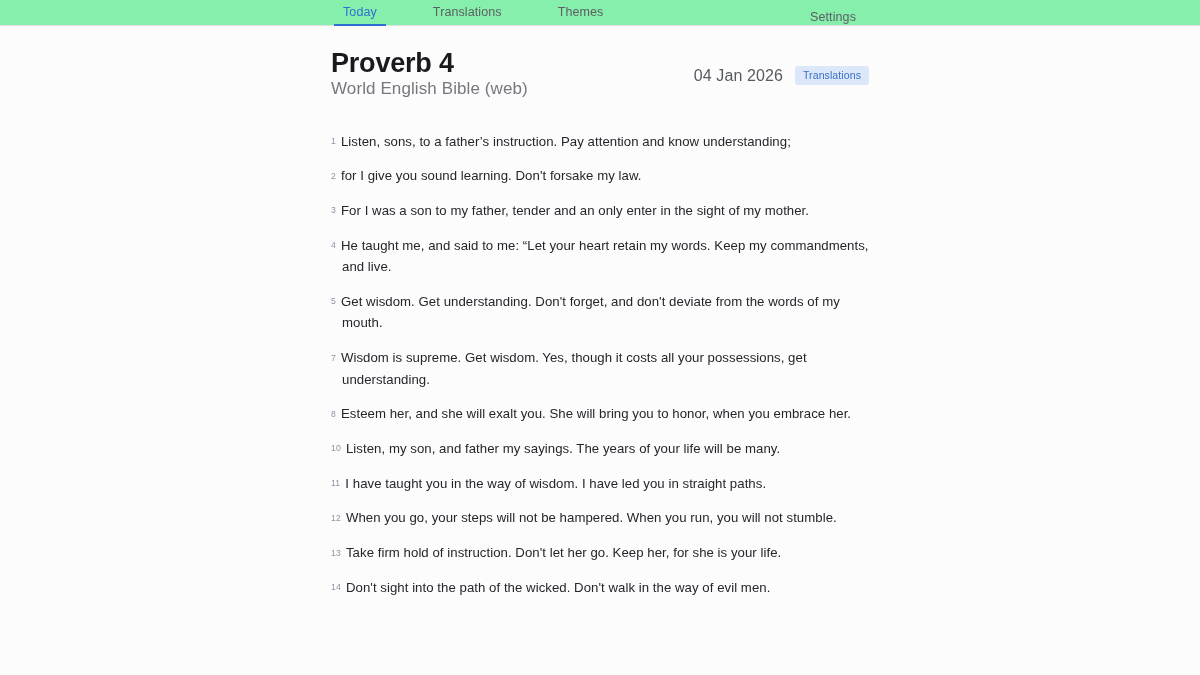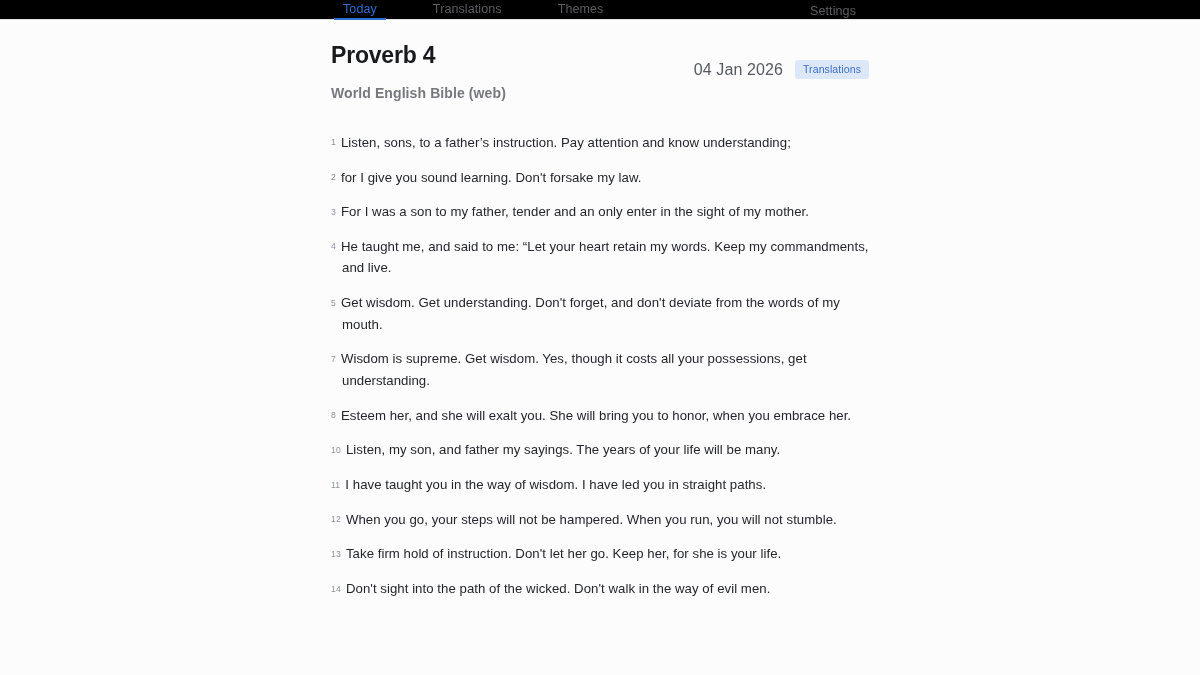--- a/index.html
+++ b/index.html
@@ -12,22 +12,22 @@
   }
   body {
     background: #fcfcfc;
     font-family: "Liberation Sans", sans-serif;
     -webkit-font-smoothing: antialiased;
   }
 
   
   .topbar {
     position: relative;
-    height: 20px;
-    background: #000000;
+    height: 26px;
+    background: #86efac;
     border-bottom: 1px solid #e2e2e2;
     display: flex;
     align-items: stretch;
   }
   .nav-left {
     display: flex;
     align-items: stretch;
     margin-left: 343px;
   }
   .nav-right {
@@ -71,33 +71,32 @@
     margin: 0 auto;
     margin-left: 331px;
   }
 
   .doc-header {
     position: relative;
     min-height: 44px;
     margin-bottom: 16px;
   }
   .title {
-    font-size: 23px;
+    font-size: 27px;
     font-weight: bold;
     color: #191a1d;
     letter-spacing: -0.2px;
     line-height: 1.16;
     margin: 0;
   }
   .subtitle {
-    font-size: 14px;
+    font-size: 17px;
     color: #76787e;
-    margin-top: 16px;
+    margin-top: 0;
     letter-spacing: 0.1px;
-    font-weight: bold;
   }
   .header-meta {
     position: absolute;
     right: 0;
     top: 18px;
     display: flex;
     align-items: center;
     gap: 12px;
   }
   .doc-date {

